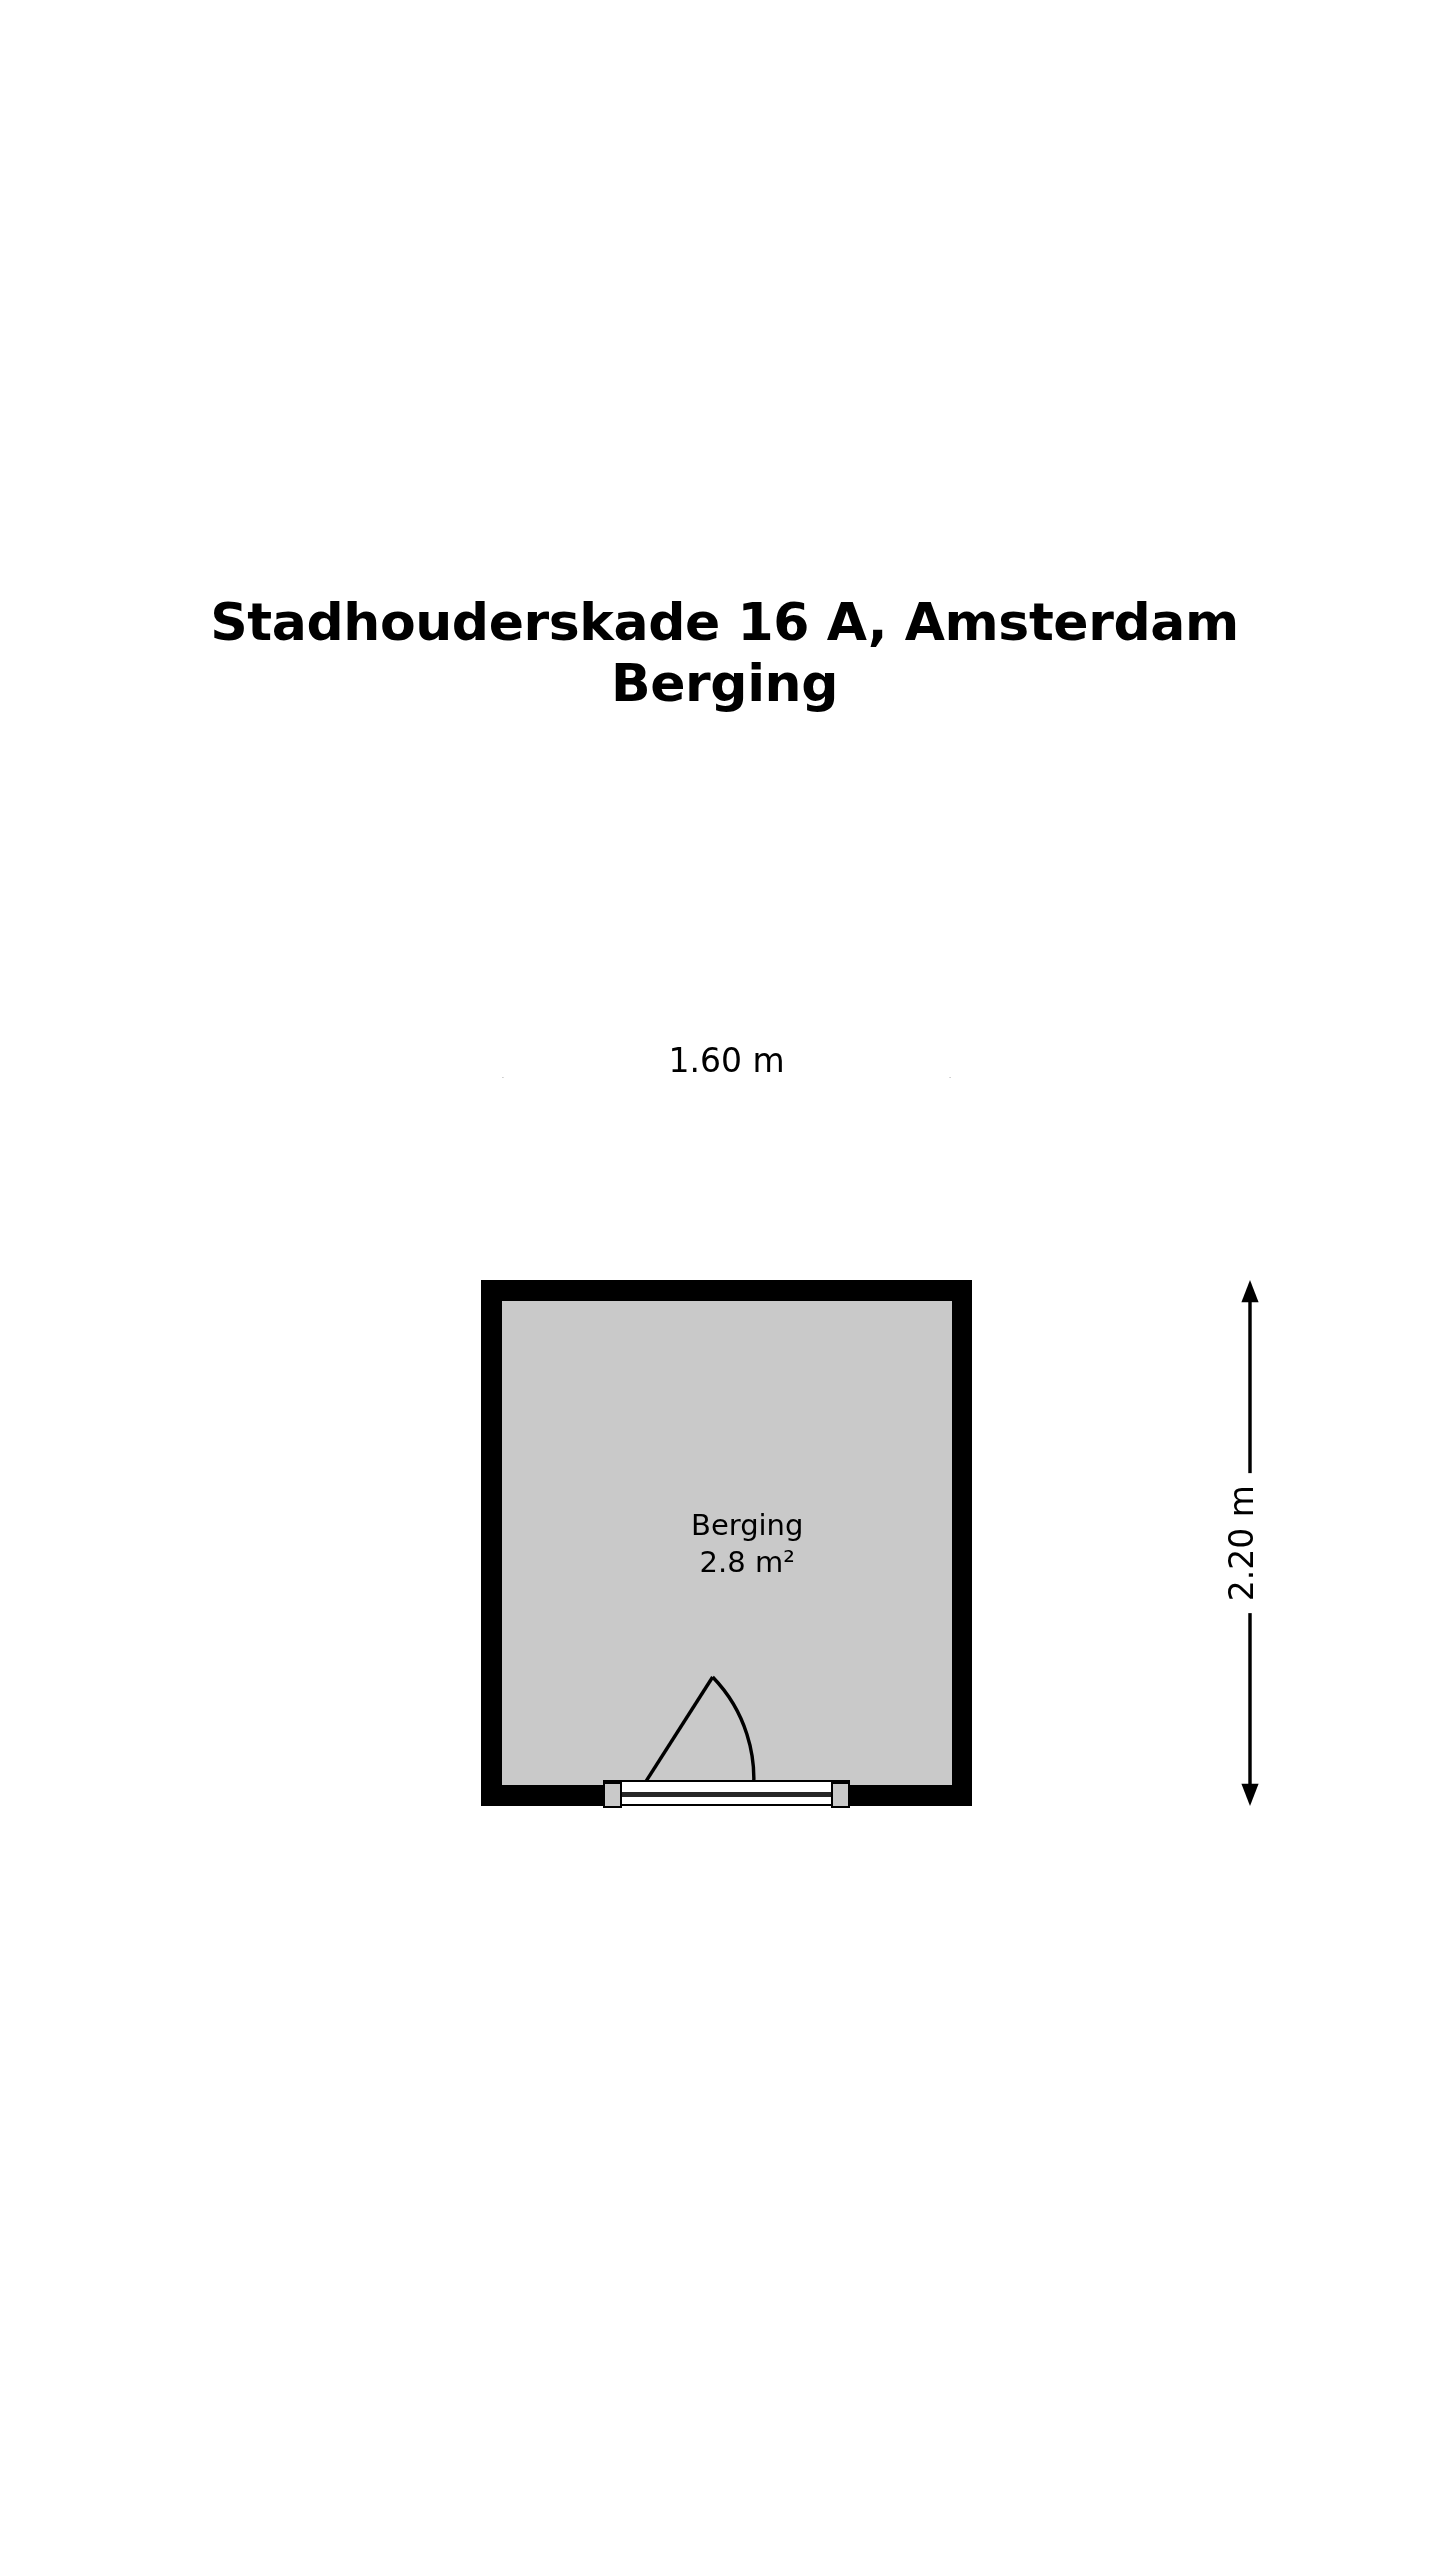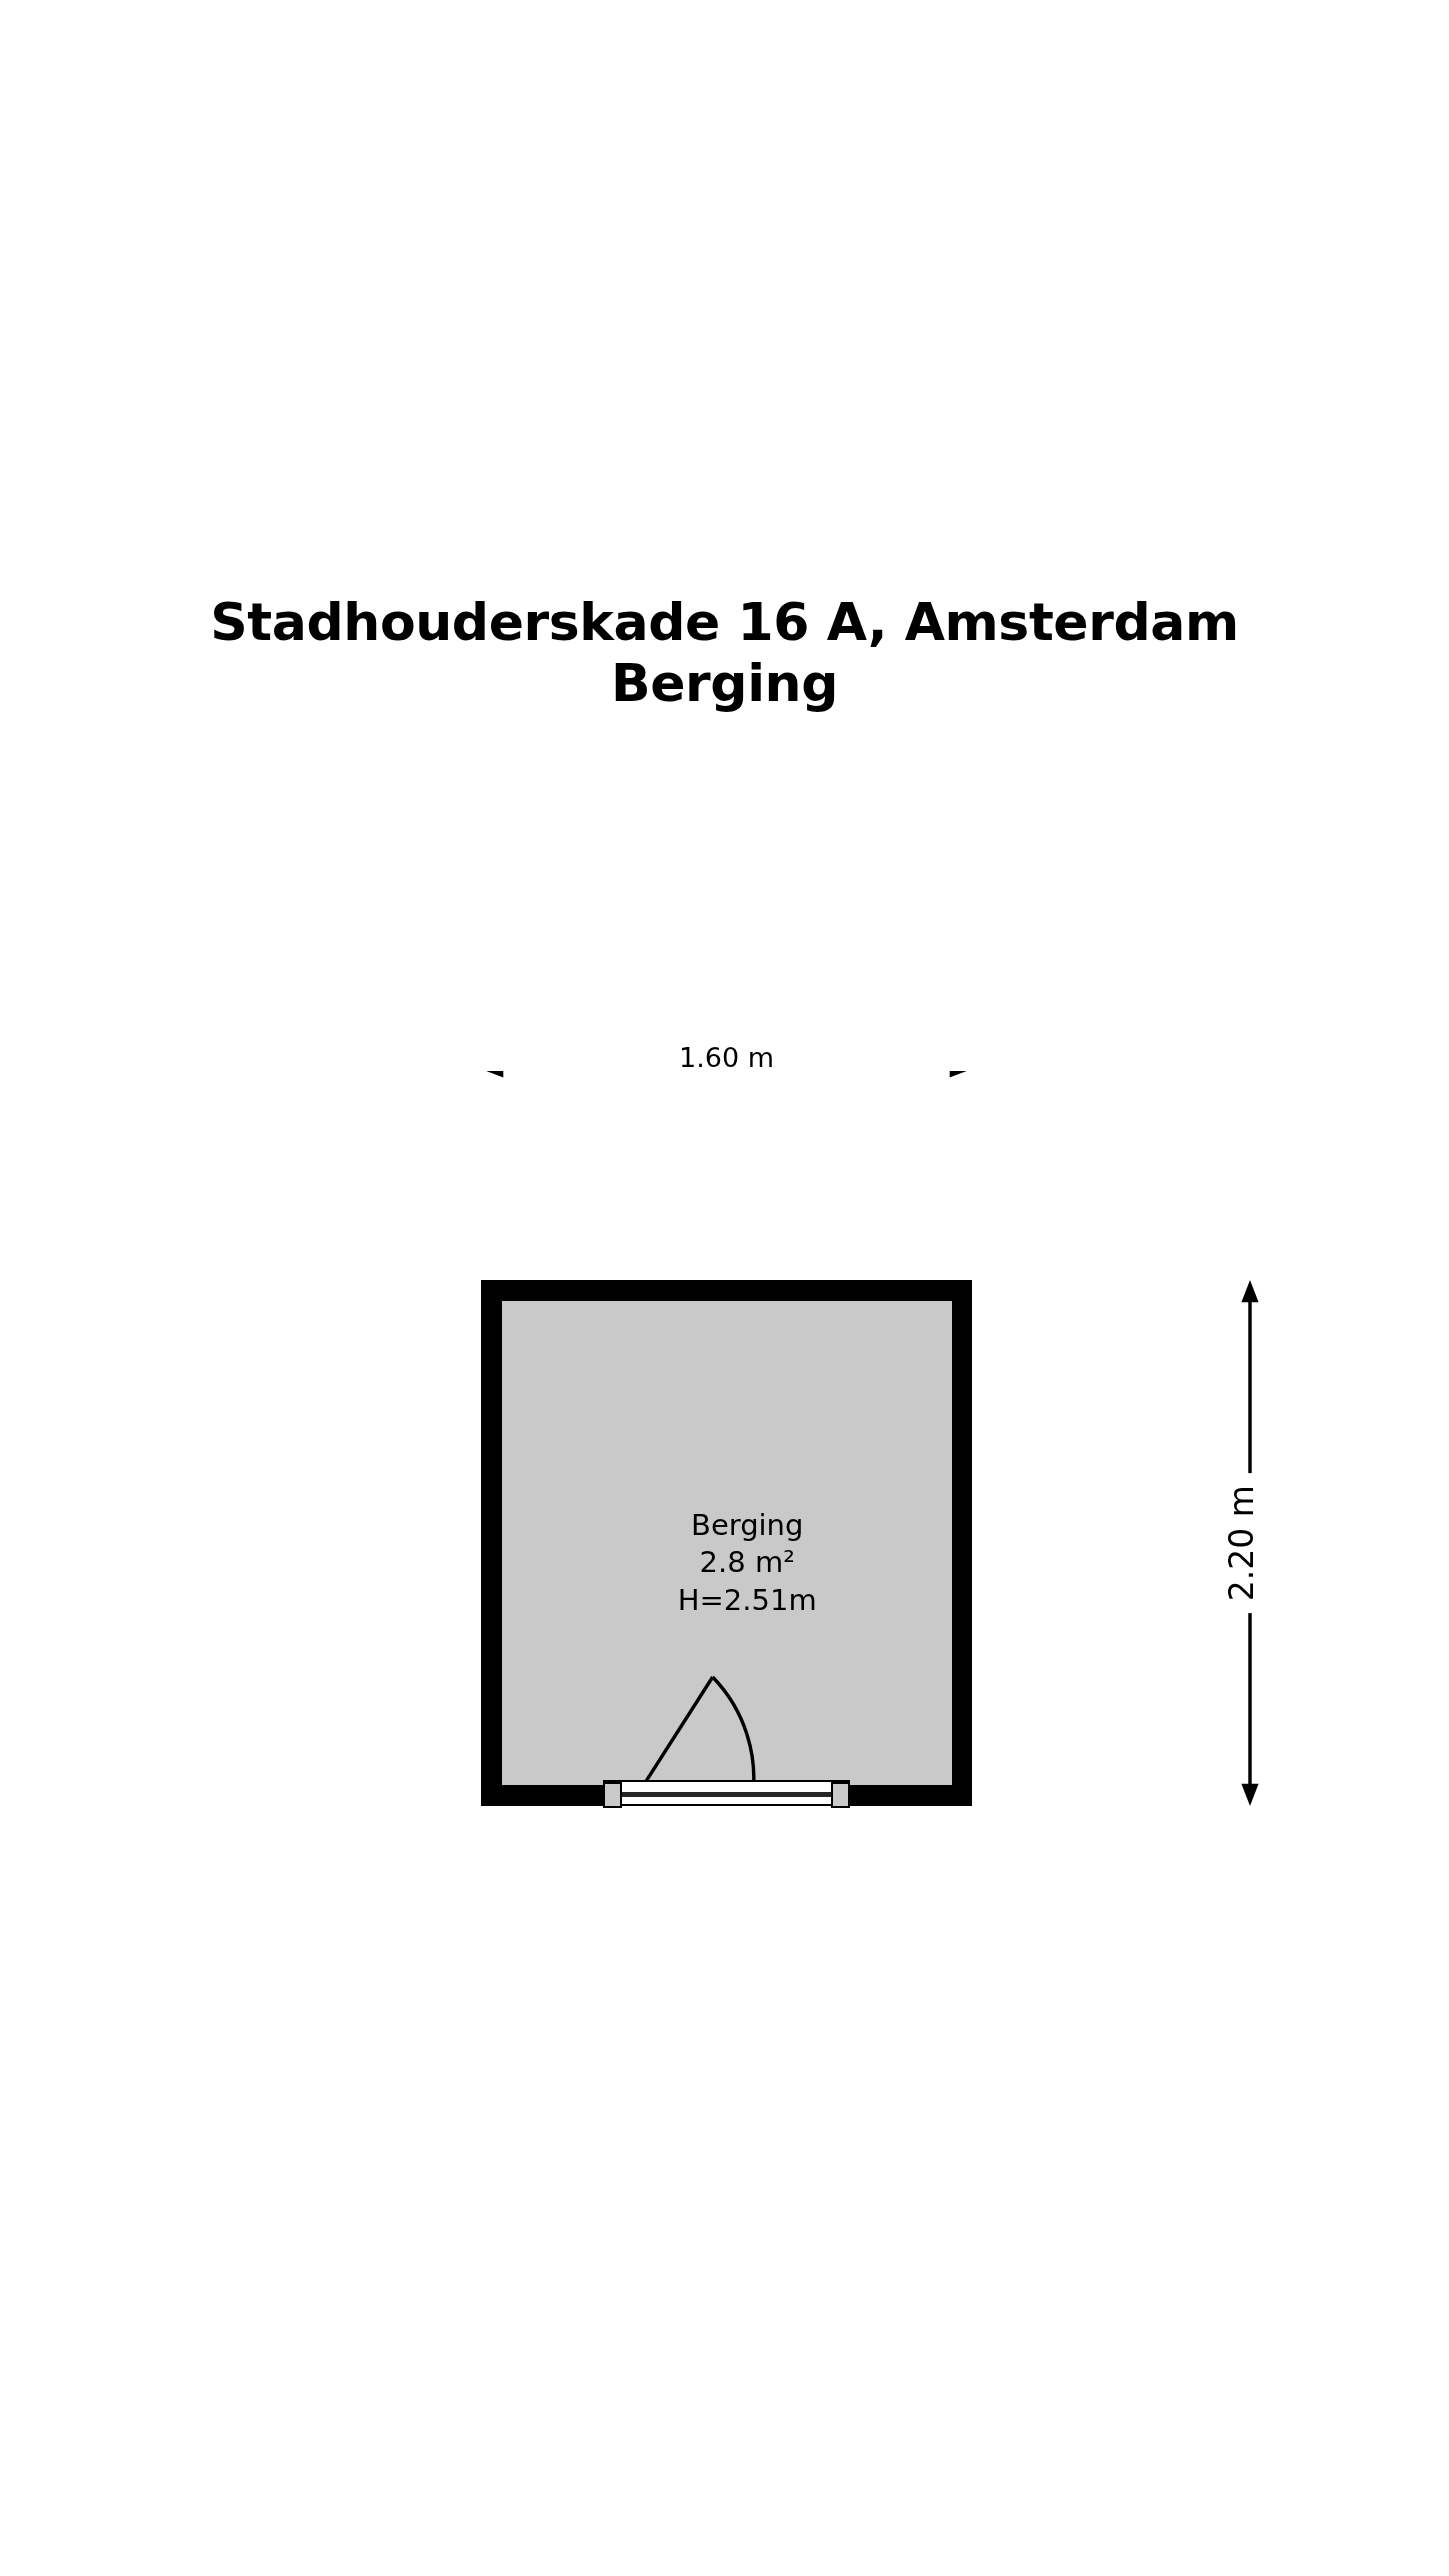--- a/index.html
+++ b/index.html
@@ -140,21 +140,21 @@
     width: 491px;
     height: 77px;
   }
   #dim-width svg { position: absolute; left: 0; top: 34px; }
   #dim-width-label {
     position: absolute;
     left: 0;
     top: 0;
     width: 491px;
     text-align: center;
-    font-size: 27px;
+    font-size: 33px;
     background: #ffffff;
     line-height: 1;
     padding-top: 22px;
     box-sizing: border-box;
   }
 
   
   #dim-height {
     position: absolute;
     left: 1194px;
@@ -211,21 +211,20 @@
       <span>2.20 m</span>
     </div>
   </div>
 
   <div id="room-walls">
     <div id="room-inner">
 
       <div id="room-label">
         <div class="rl-name">Berging</div>
         <div class="rl-area">2.8 m²</div>
-        <div class="rl-height">H=2.51m</div>
       </div>
 
       <svg id="door-swing" viewBox="0 0 524 258">
 
         <line x1="130" y1="252" x2="222" y2="108" stroke="#000000" stroke-width="4"></line>
 
         <path d="M 222 108 A 170 170 0 0 1 268 252" fill="none" stroke="#000000" stroke-width="4"></path>
         <line x1="130" y1="252" x2="268" y2="252" stroke="#000000" stroke-width="4"></line>
       </svg>
 

